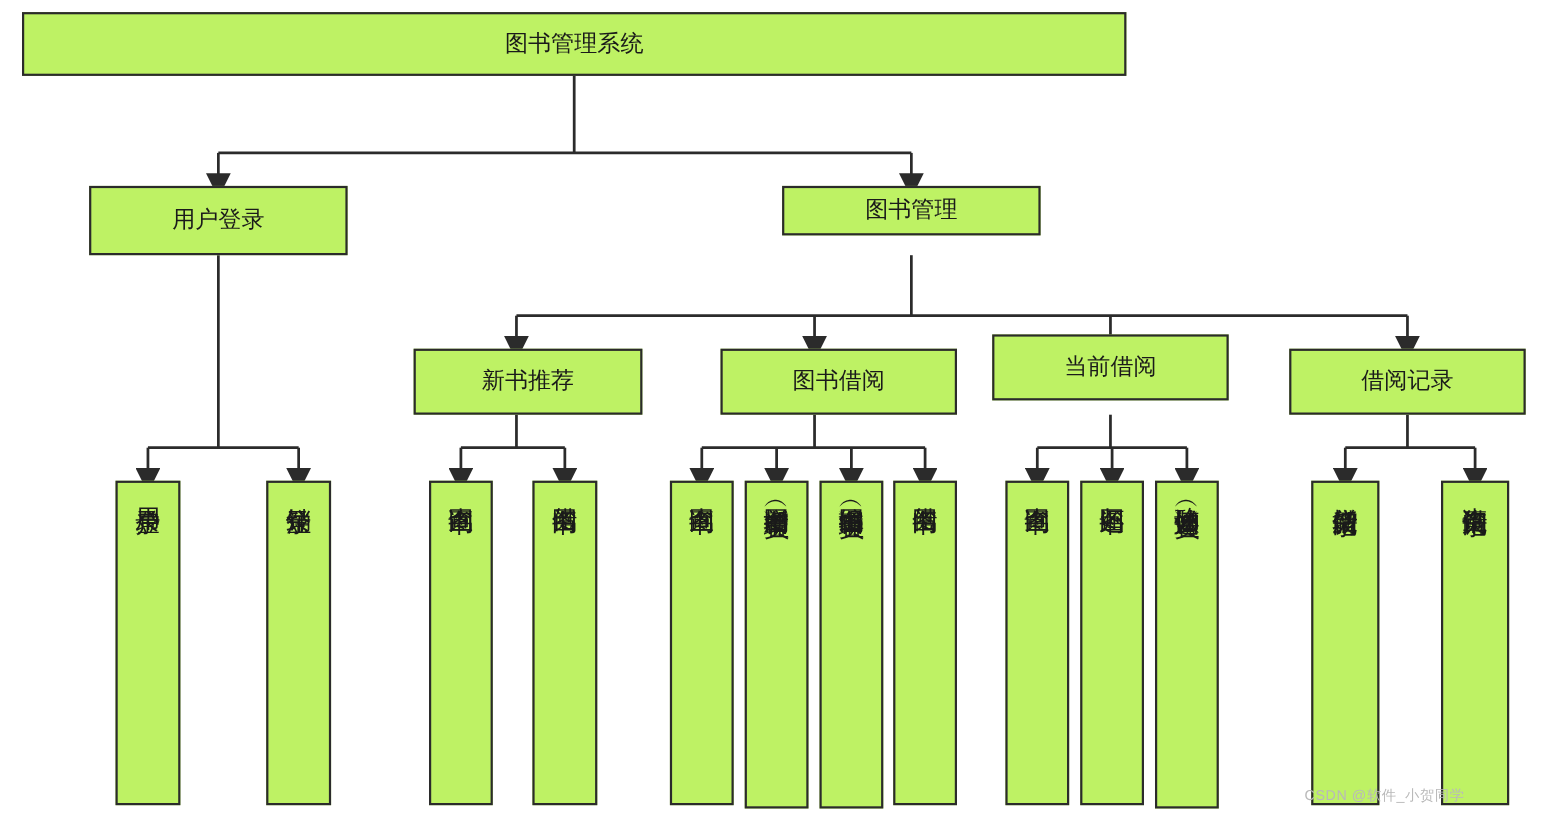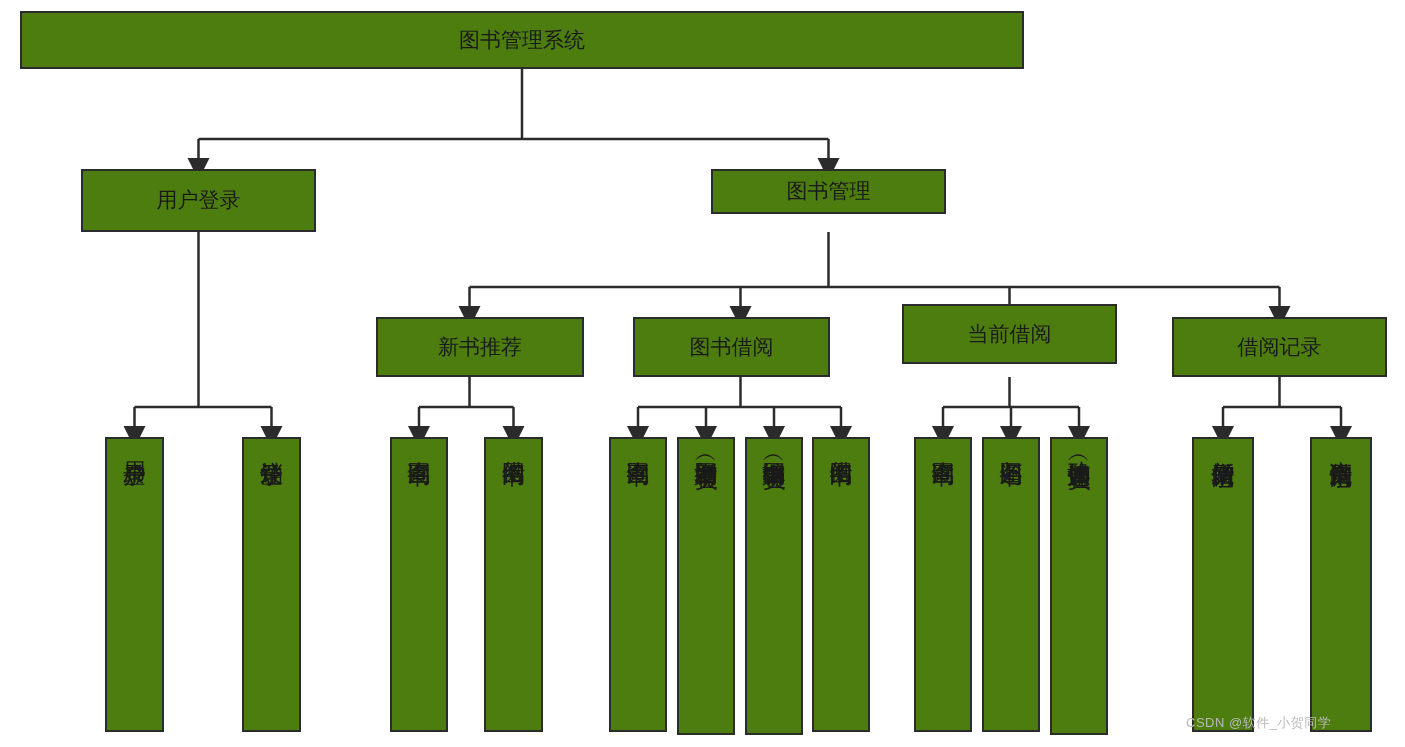--- a/index.html
+++ b/index.html
@@ -22,21 +22,21 @@
   svg.edges {
     position: absolute;
     left: 0;
     top: 0;
     width: 1405px;
     height: 747px;
   }
   .node {
     position: absolute;
     box-sizing: border-box;
-    background: #4d7c0f;
+    background: #bef264;
     border: 2px solid #2b2b2b;
     display: flex;
     align-items: center;
     justify-content: center;
     color: #1a1a1a;
   }
   .node .label {
     display: block;
     text-align: center;
     line-height: 1.15;
@@ -121,21 +121,21 @@
       </div>
       <div class="node horizontal" style="left: 81px; top: 169px; width: 235px; height: 63px;">
         <span class="label">用户登录</span>
       </div>
       <div class="node horizontal" style="left: 711px; top: 169px; width: 235px; height: 45px;">
         <span class="label">图书管理</span>
       </div>
       <div class="node horizontal" style="left: 376px; top: 317px; width: 208px; height: 60px;">
         <span class="label">新书推荐</span>
       </div>
-      <div class="node horizontal" style="left: 633px; top: 317px; width: 197px; height: 60px;">
+      <div class="node horizontal" style="left: 655px; top: 317px; width: 215px; height: 60px;">
         <span class="label">图书借阅</span>
       </div>
       <div class="node horizontal" style="left: 902px; top: 304px; width: 215px; height: 60px;">
         <span class="label">当前借阅</span>
       </div>
       <div class="node horizontal" style="left: 1172px; top: 317px; width: 215px; height: 60px; align-items: center;">
         <span class="label">借阅记录</span>
       </div>
       <div class="node vertical" style="left: 105px; top: 437px; width: 59px; height: 295px;">
         <span class="label">用户登录</span>

